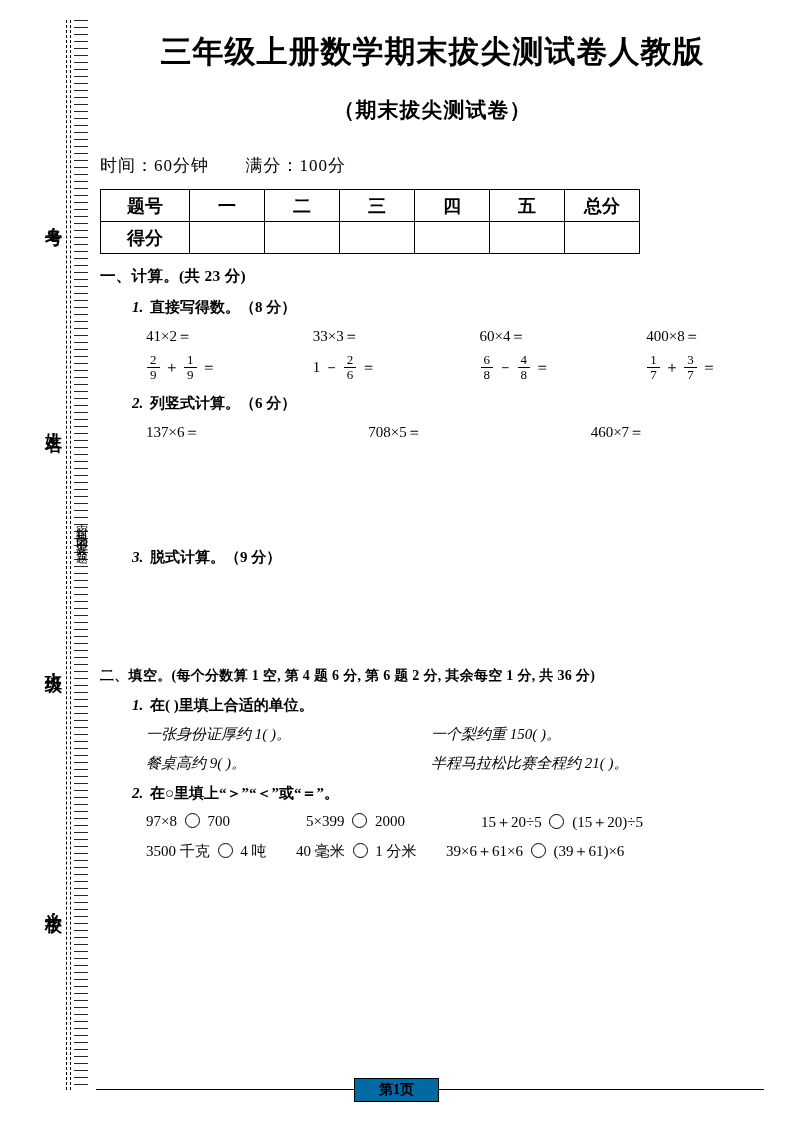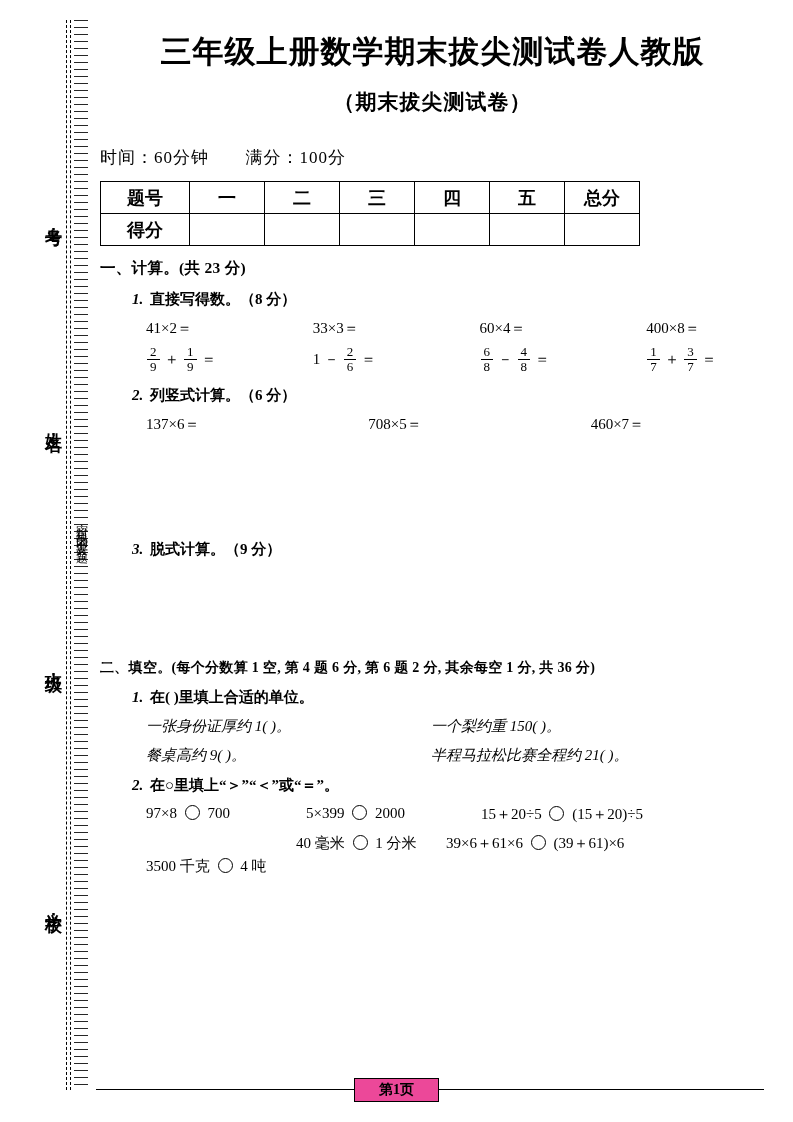--- a/index.html
+++ b/index.html
@@ -88,21 +88,21 @@
     font-weight: bold;
     font-family: Liberation Serif, serif;
     letter-spacing: 1px;
     line-height: 40px;
     margin-top: 8px;
   }
   .subtitle {
     text-align: center;
     font-size: 21px;
     font-weight: bold;
-    margin-top: 16px;
+    margin-top: 24px;
     letter-spacing: 1px;
   }
   .timeline {
     text-align: left;
     font-size: 17px;
     margin-top: 30px;
     padding-right: 10px;
     letter-spacing: 1px;
   }
   .timeline .gap { display: inline-block; width: 26px; }
@@ -198,21 +198,21 @@
   .cmp-row {
     margin-left: 46px;
     margin-top: 10px;
     font-size: 15px;
     display: flex;
   }
   .cmp-row .c { }
   .cmp-row.r1 .c:nth-child(1) { width: 160px; }
   .cmp-row.r1 .c:nth-child(2) { width: 175px; }
   .cmp-row.r1 .c:nth-child(3) { width: 260px; }
-  .cmp-row.r2 .c:nth-child(1) { width: 150px; margin-top: 23px; }
+  .cmp-row.r2 .c:nth-child(1) { width: 150px; }
   .cmp-row.r2 .c:nth-child(2) { width: 150px; }
   .cmp-row.r2 .c:nth-child(3) { width: 280px; }
 
   .circ {
     display: inline-block;
     width: 13px;
     height: 13px;
     border: 1px solid #000;
     border-radius: 50%;
     vertical-align: -2px;
@@ -225,21 +225,21 @@
     top: 1078px;
     width: 793px;
     text-align: center;
   }
   .footer .pagebox {
     display: inline-block;
     border: 1px solid #000;
     padding: 2px 24px;
     font-size: 14px;
     font-weight: bold;
-    background: #ec4899;
+    background: #0369a1;
   }
   .footer-rule {
     position: absolute;
     left: 96px;
     top: 1089px;
     width: 668px;
     border-top: 1px solid #000;
   }
 </style>
 </head>

